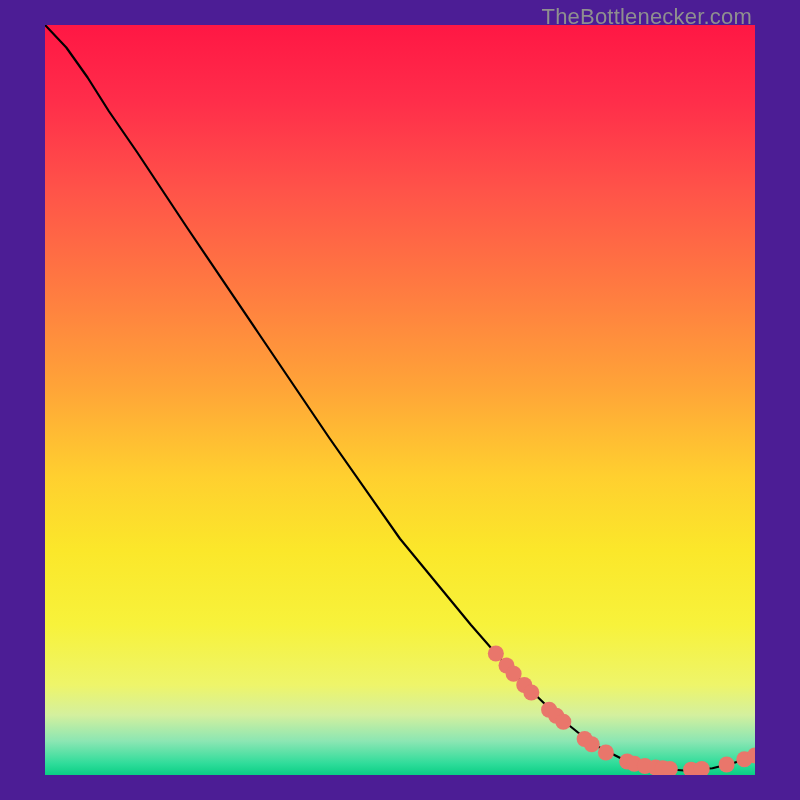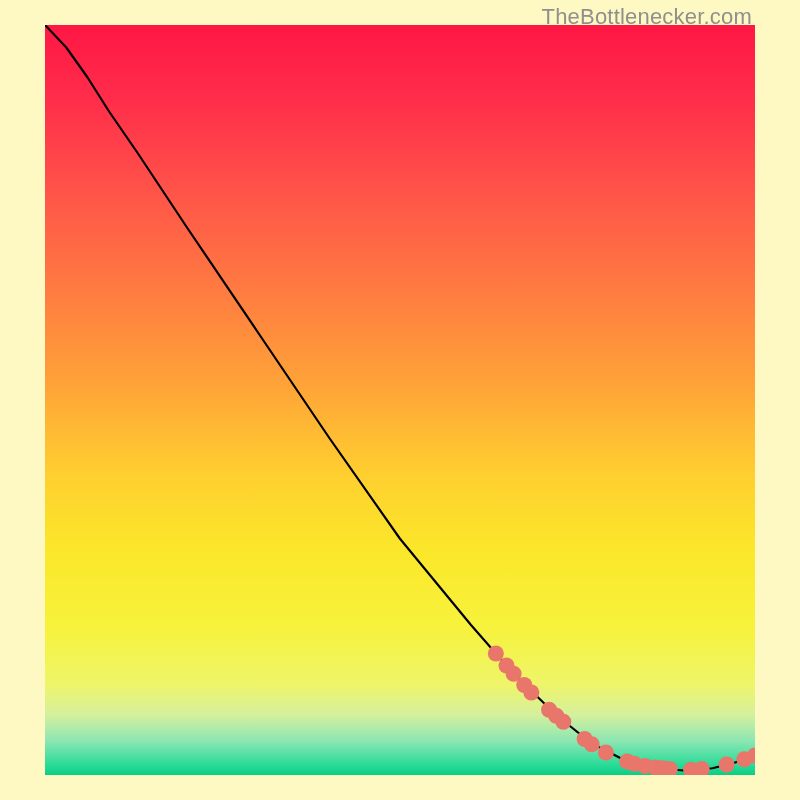--- a/index.html
+++ b/index.html
@@ -7,21 +7,21 @@
     padding: 0;
     background: #000;
     width: 800px;
     height: 800px;
     overflow: hidden;
   }
   .frame {
     position: relative;
     width: 800px;
     height: 800px;
-    background: #fef9c3;
+    background: #4c1d95;
   }
   .plot {
     position: absolute;
     left: 45px;
     top: 25px;
     width: 710px;
     height: 750px;
   }
   .watermark {
     position: absolute;

